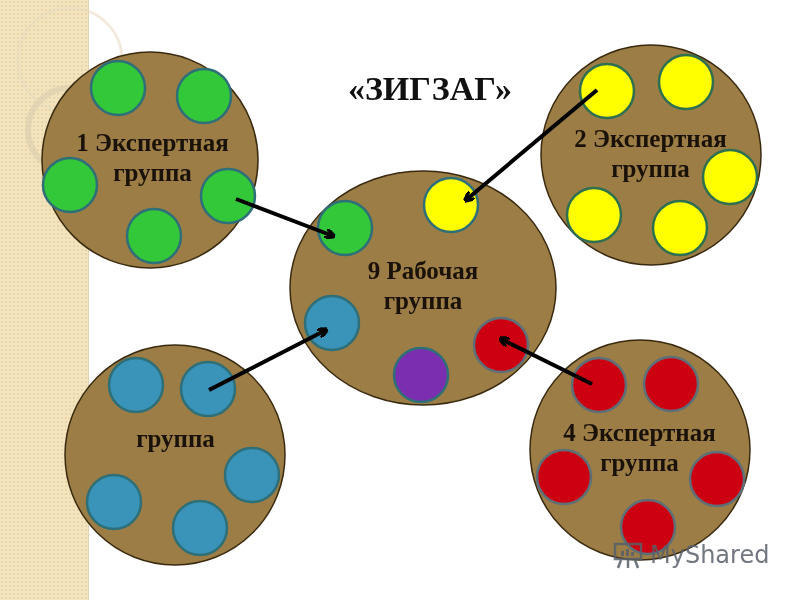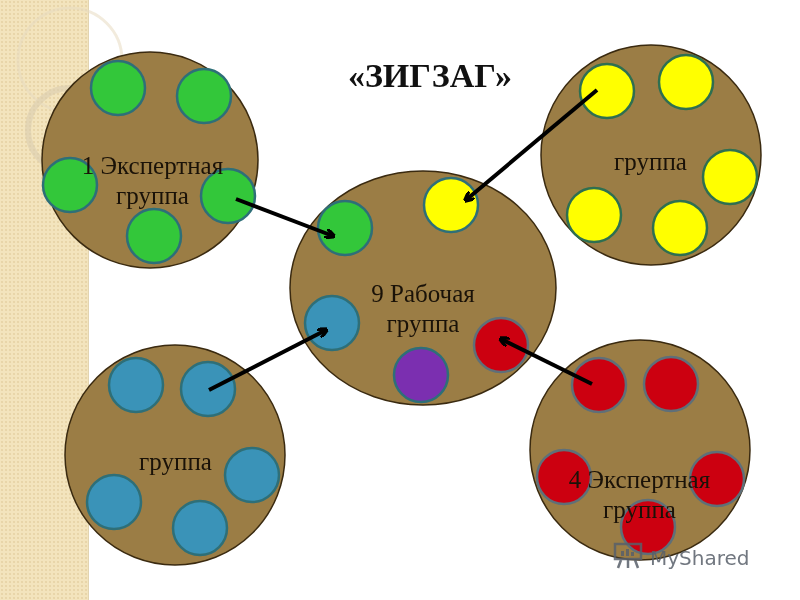--- a/index.html
+++ b/index.html
@@ -10,30 +10,30 @@
     }
     .side-strip {
       position: absolute; left: 0; top: 0; width: 88px; height: 600px;
       background: #f3e4bd;
       background-image: radial-gradient(rgba(200,170,110,0.25) 1px, transparent 1px);
       background-size: 4px 4px;
       border-right: 1px solid #e2d4b0;
     }
     svg.canvas { position: absolute; left: 0; top: 0; }
     .title {
-      position: absolute; left: 330px; top: 57px; width: 200px; text-align: center;
+      position: absolute; left: 330px; top: 70px; width: 200px; text-align: center;
       font-size: 34px; font-weight: bold; color: #111; letter-spacing: 0px;
     }
     .group-label {
-      position: absolute; text-align: center; font-weight: normal; color: #1a1208;
-      font-size: 25px; line-height: 30px; white-space: nowrap; margin-top: 23px;
+      position: absolute; text-align: center; font-weight: bold; color: #1a1208;
+      font-size: 25px; line-height: 30px; white-space: nowrap;
     }
     .watermark {
       position: absolute; left: 612px; top: 540px; font-family: "DejaVu Sans", sans-serif;
-      font-size: 20px; color: #59606a; opacity: 0.85; display: flex; align-items: flex-end; gap: 4px;
+      font-size: 24px; color: #59606a; opacity: 0.85; display: flex; align-items: center; gap: 4px;
     }
   </style>
 </head>
 <body>
 
 <div class="side-strip"></div>
 
 <svg class="canvas" width="800" height="600" viewBox="0 0 800 600">
   <defs>
     <marker id="arrowhead" markerWidth="10" markerHeight="10" refX="8" refY="5" orient="auto" markerUnits="userSpaceOnUse">
@@ -110,28 +110,29 @@
 </svg>
 
 <div class="title">«ЗИГЗАГ»</div>
 
 <div class="group-label" style="left:55px; top:128px; width:195px;">
   <div>1 Экспертная</div>
   <div>группа</div>
 </div>
 
 <div class="group-label" style="left:553px; top:124px; width:195px;">
+  <div>2 Экспертная</div>
   <div>группа</div>
 </div>
 
 <div class="group-label" style="left:78px; top:424px; width:195px;">
   <div>группа</div>
 </div>
 
-<div class="group-label" style="left:542px; top:442px; width:195px;">
+<div class="group-label" style="left:542px; top:418px; width:195px;">
   <div>4 Экспертная</div>
   <div>группа</div>
 </div>
 
 <div class="group-label" style="left:338px; top:256px; width:170px;">
   <div>9 Рабочая</div>
   <div>группа</div>
 </div>
 
 <div class="watermark">

